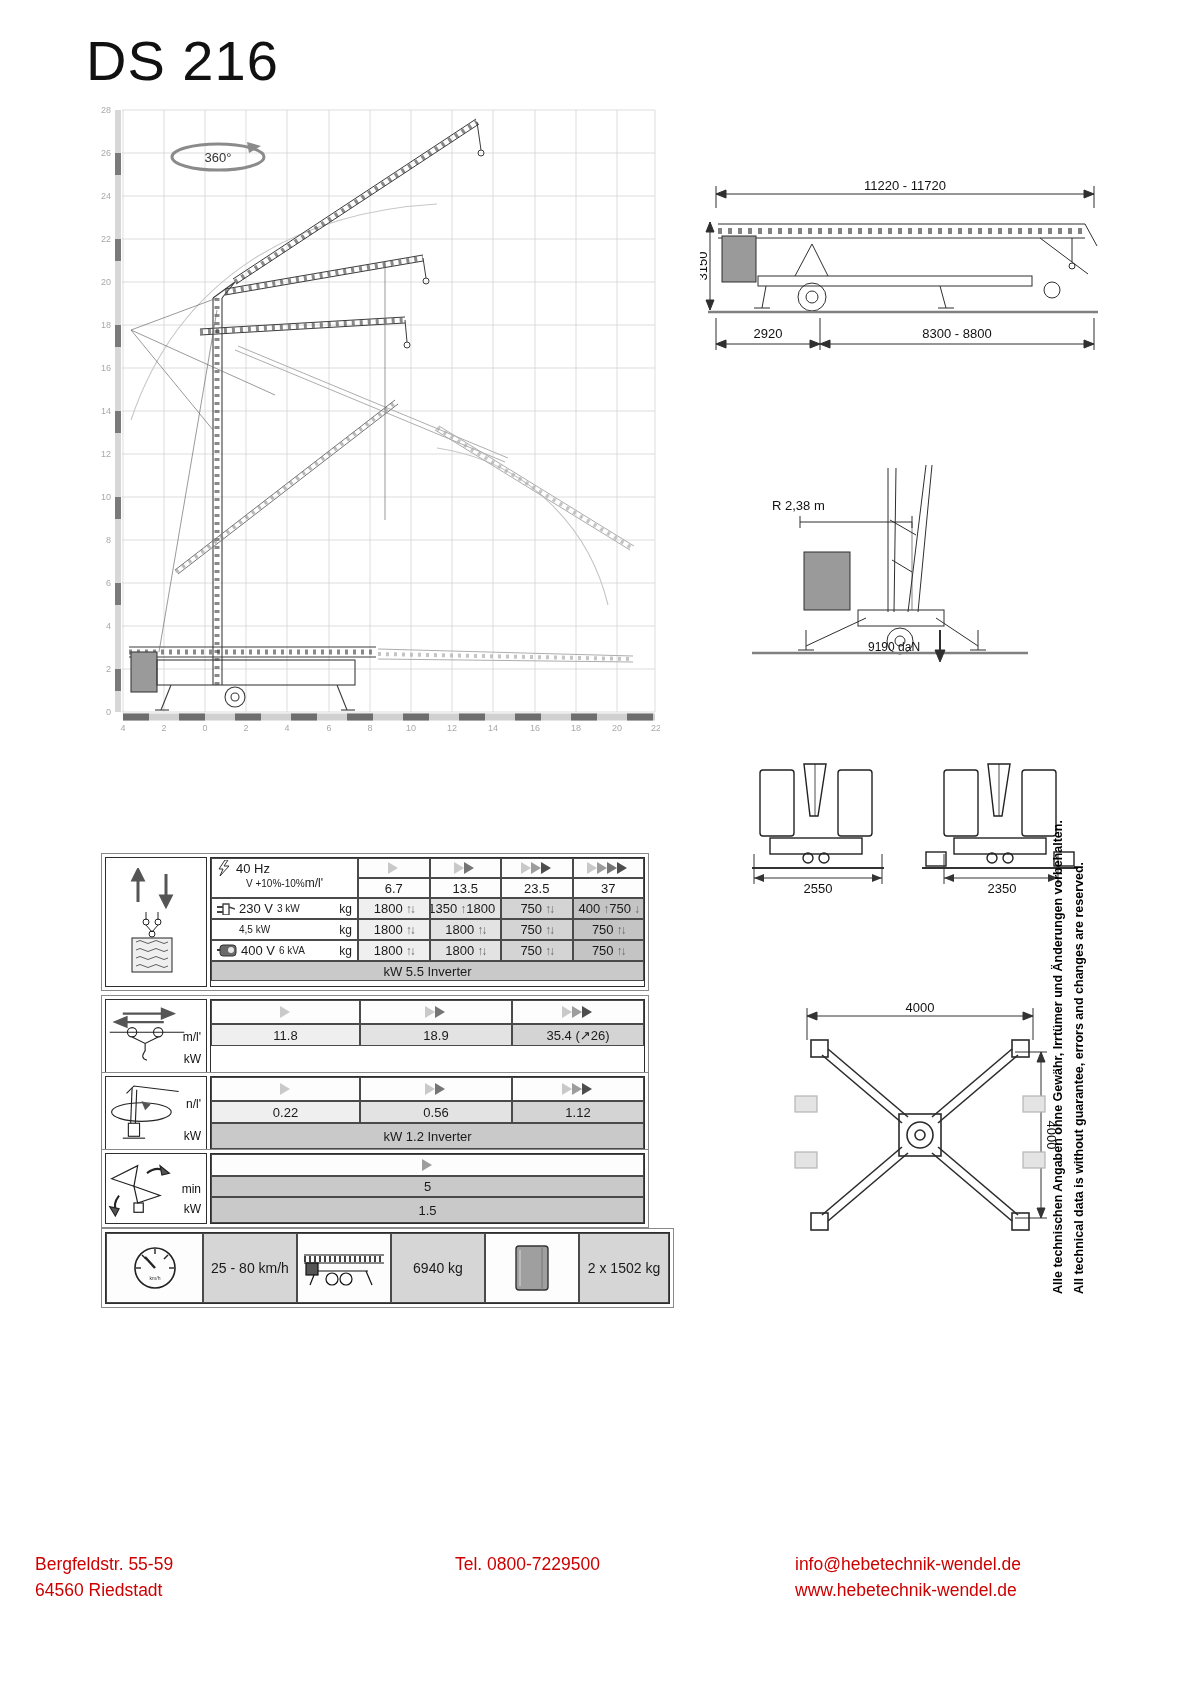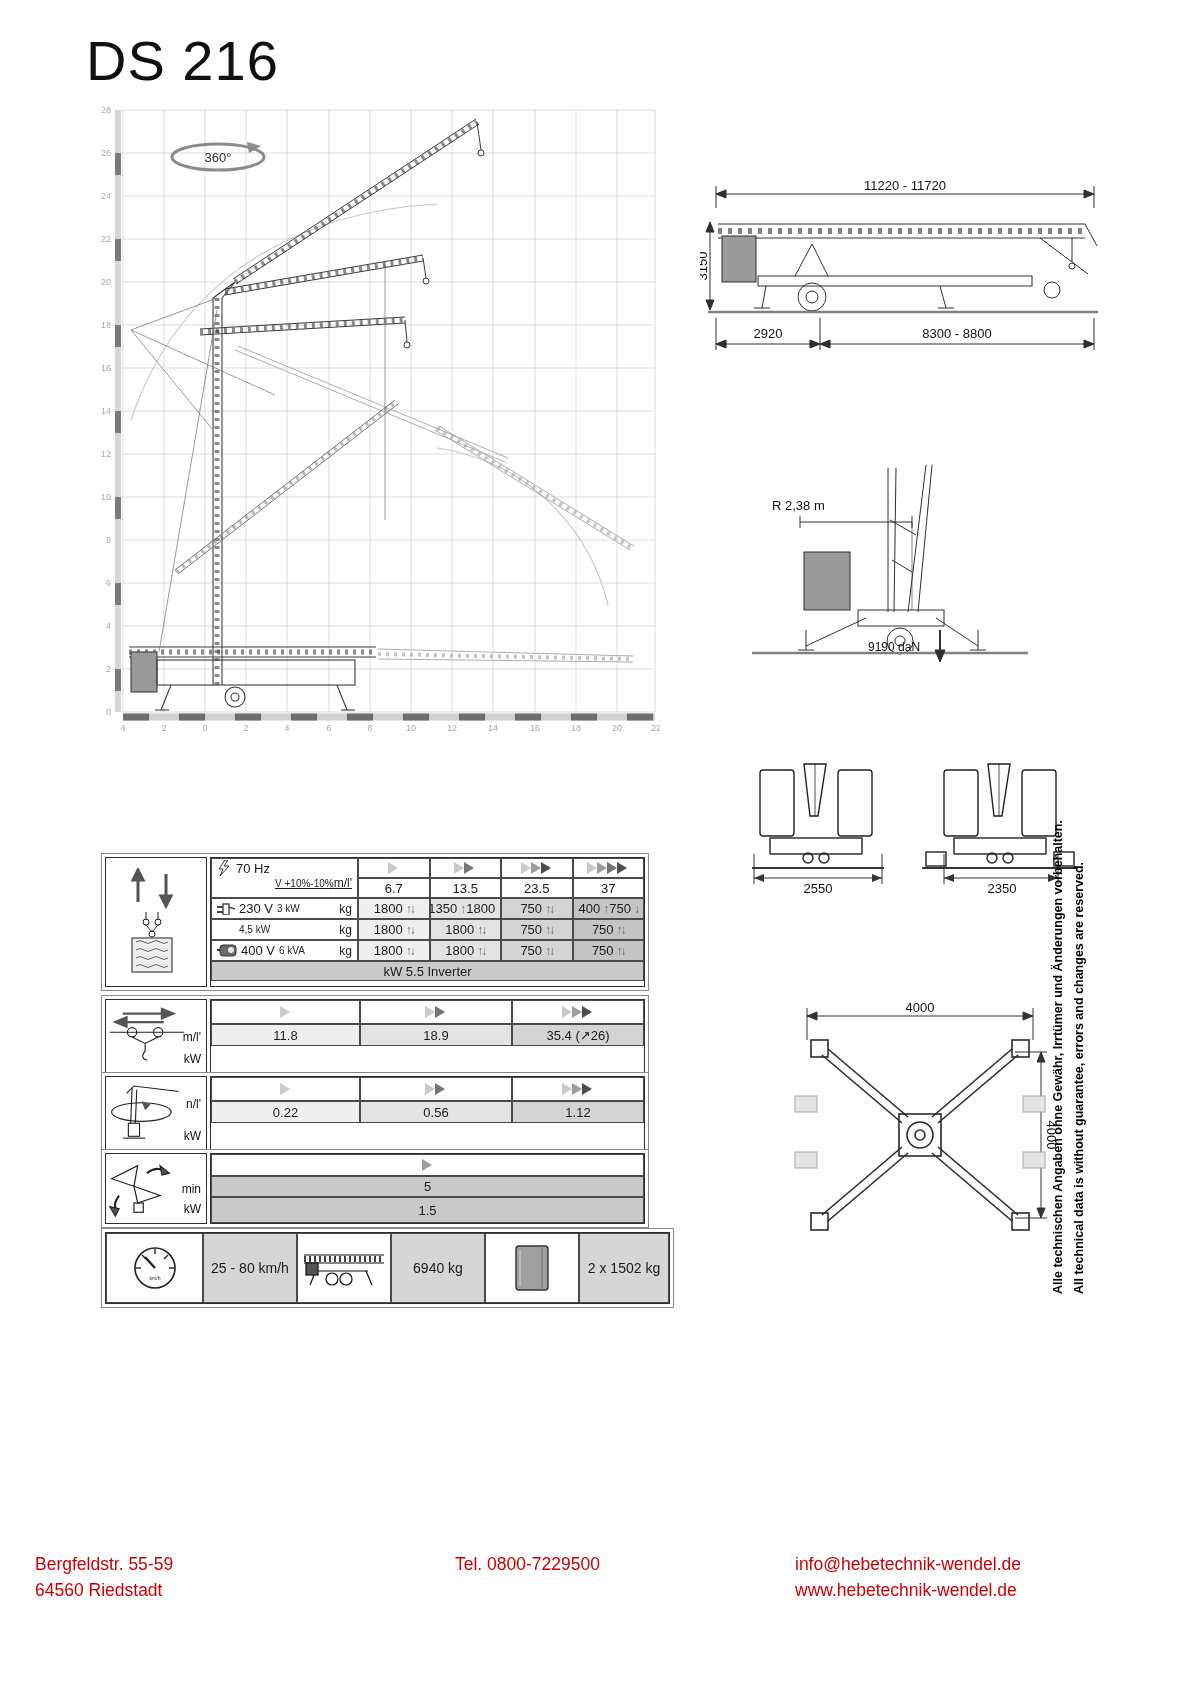--- a/index.html
+++ b/index.html
@@ -291,23 +291,23 @@
         </g>
       </svg>
     </div>
     <div class="rtbl" style="grid-template-columns:147px 1fr 1fr 1fr 1fr;grid-template-rows:20px 20px 21px 21px 21px 20px;">
 
       <div class="cell lab" style="grid-row:1/3;flex-direction:column;align-items:stretch;gap:0;padding:1px 5px;">
         <div style="display:flex;align-items:center;gap:5px;">
           <svg width="14" height="16" viewBox="0 0 14 16">
             <path d="M8,0 L2,9 L6,9 L3,16 L12,6 L7,6 L11,0 Z" fill="none" stroke="#333" stroke-width="1"></path>
           </svg>
-          <span style="font-size:13px">70 Hz</span>
-        </div>
-        <div style="display:flex;align-items:center;justify-content:flex-end;text-decoration:underline;">
+          <span style="font-size:13px">40 Hz</span>
+        </div>
+        <div style="display:flex;align-items:center;justify-content:center;">
           <span class="small">V +10%-10%</span>
           <span style="font-size:12px">m/l'</span>
         </div>
       </div>
       <div class="cell bgw">
           <span class="tri"></span>
         </div>
       <div class="cell bgw">
           <span class="tri"></span>
           <span class="tri c"></span>
@@ -476,20 +476,21 @@
           <span class="tri c"></span>
         </div>
       <div class="cell bgw">
           <span class="tri"></span>
           <span class="tri b"></span>
           <span class="tri d"></span>
         </div>
       <div class="cell bg1">0.22</div>
       <div class="cell bg2">0.56</div>
       <div class="cell bg3">1.12</div>
+      <div class="cell bgf" style="grid-column:1/4">kW  1.2   Inverter</div>
     </div>
   </div>
 
   <div class="tblwrap" style="top:1149px;width:540px;height:71px">
     <div class="iconbox">
       <svg width="88" height="62" viewBox="0 0 88 62" style="margin-right:18px">
         <g stroke="#222" stroke-width="1.3" fill="none">
           <path d="M6,20 L34,6 L30,28 Z"></path>
           <path d="M30,28 L58,38 L34,46 Z"></path>
           <rect x="30" y="46" width="10" height="10"></rect>

